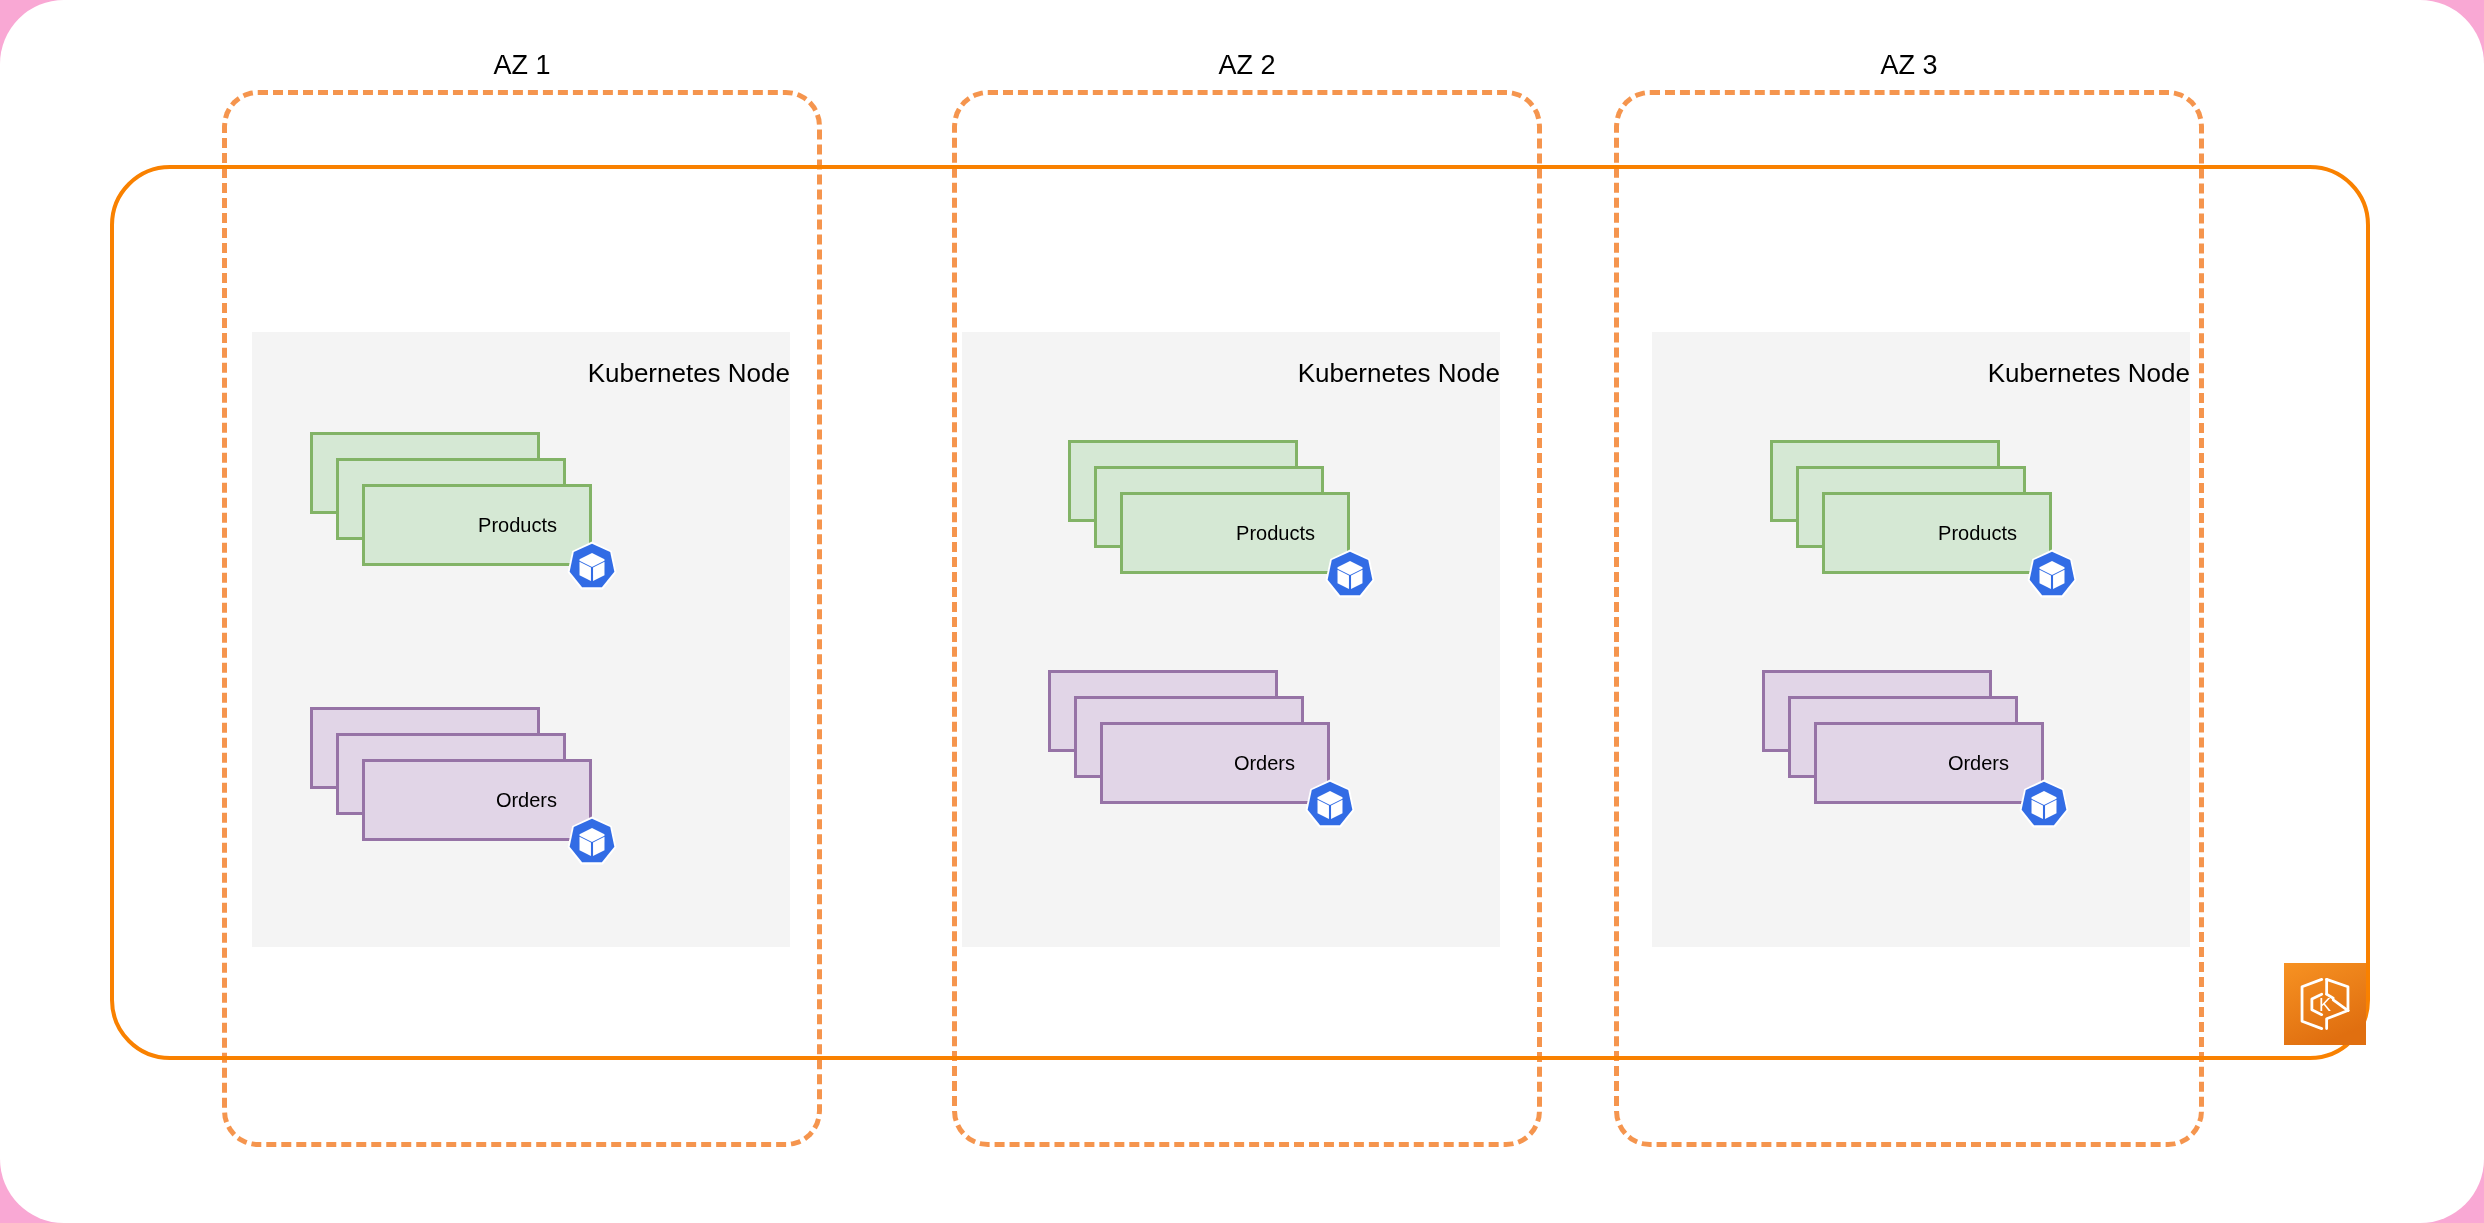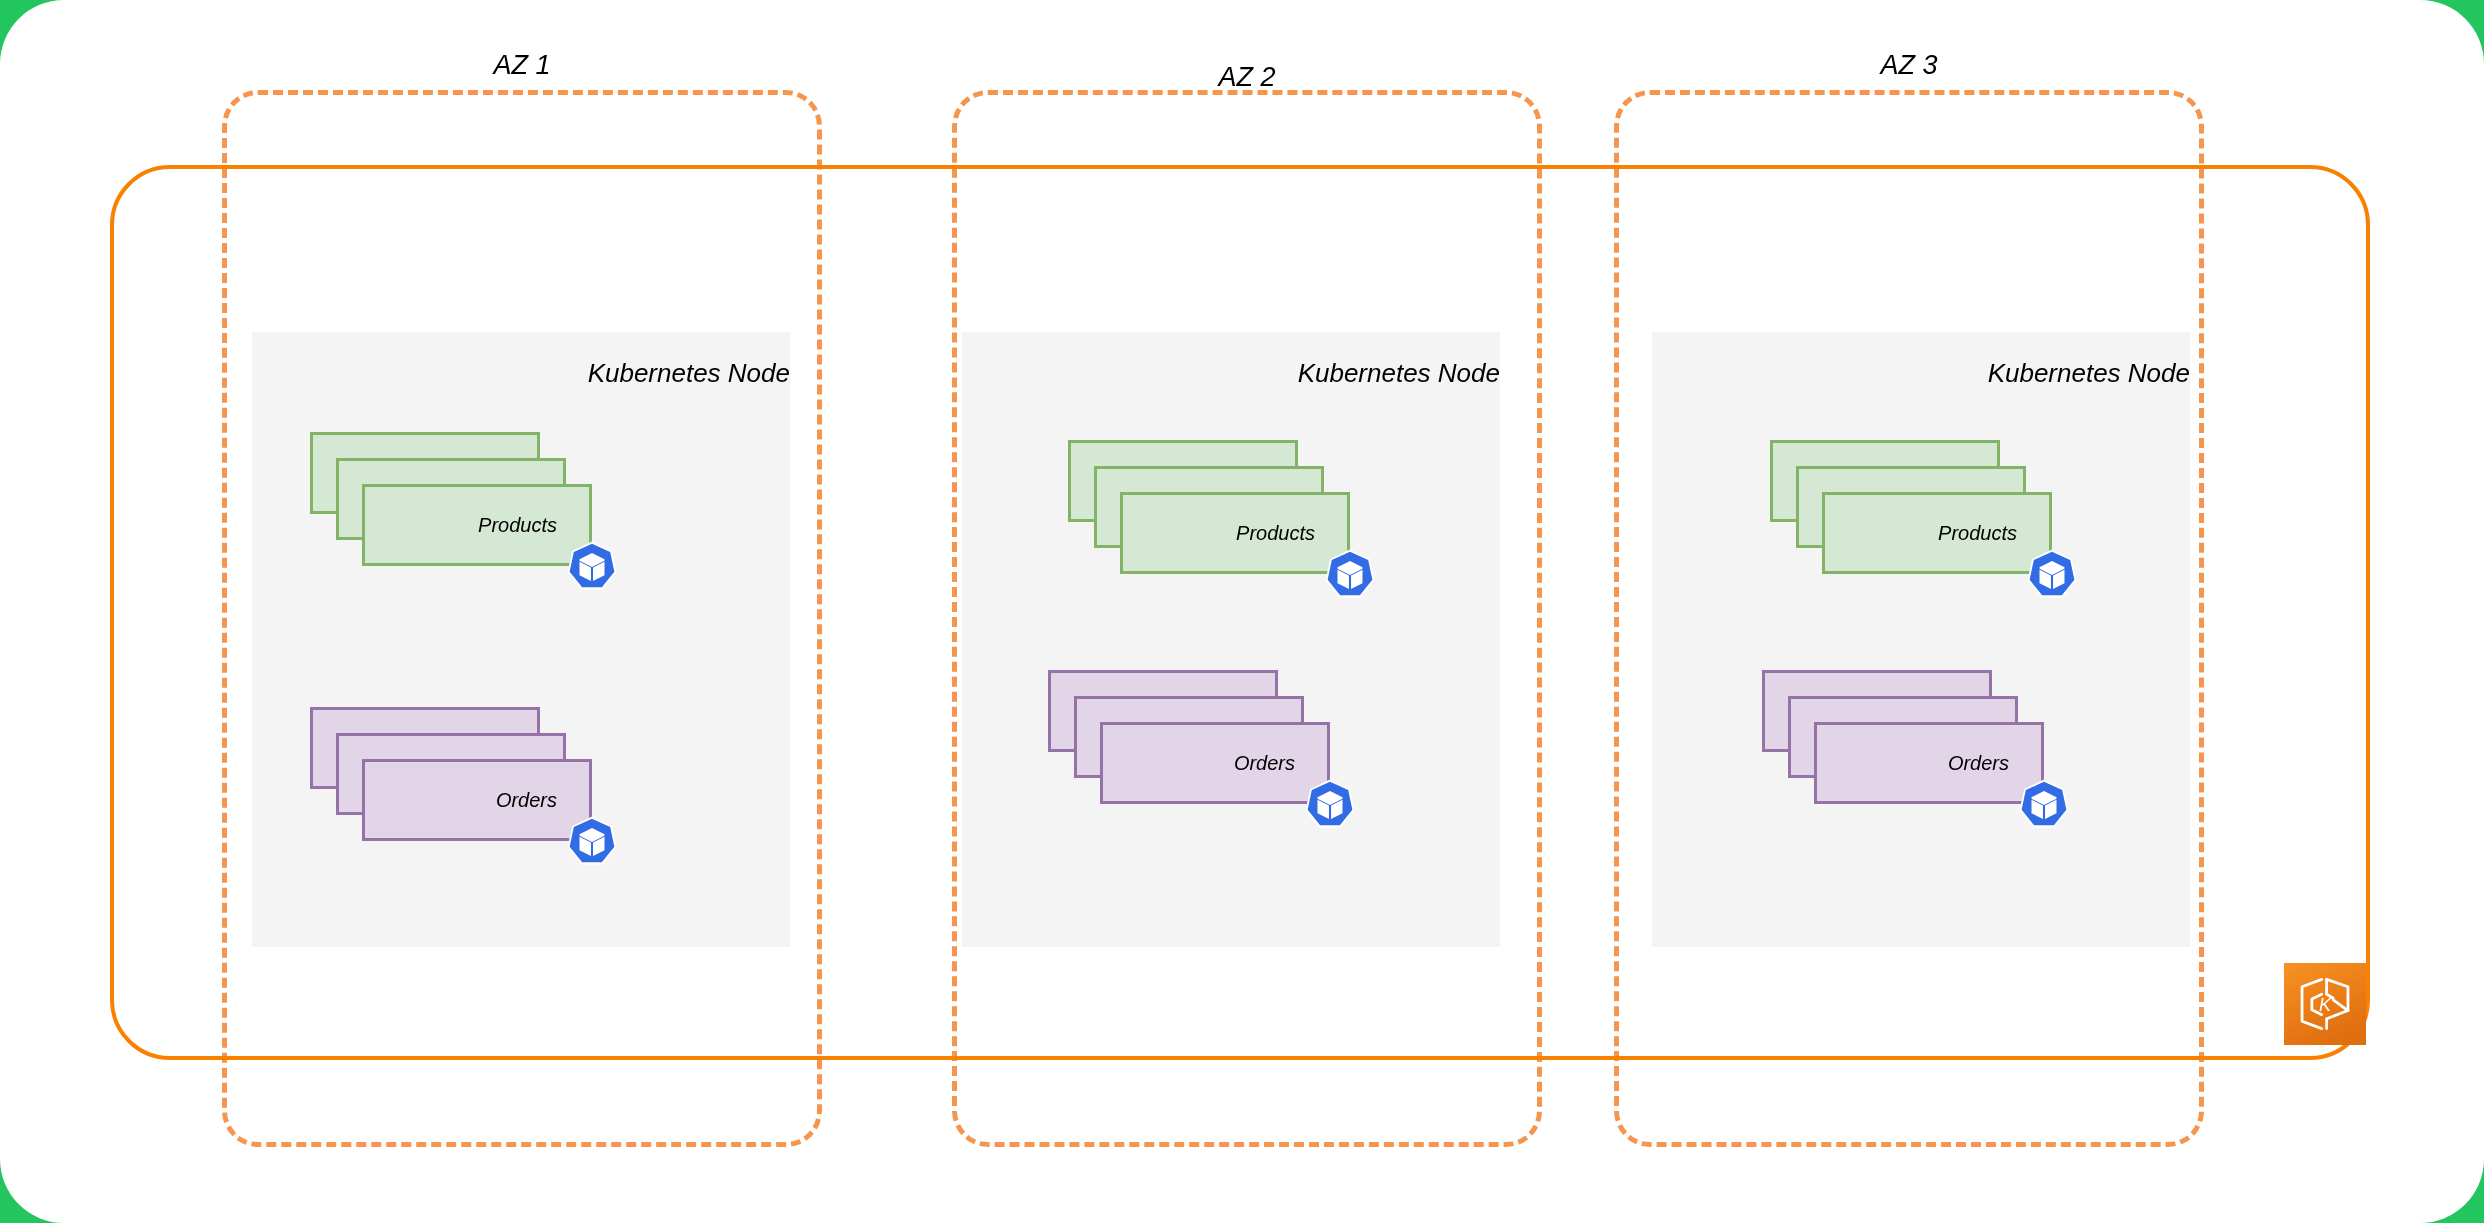--- a/index.html
+++ b/index.html
@@ -8,22 +8,21 @@
     background: #000000;
   }
   body {
     font-family: "Liberation Sans", sans-serif;
   }
   #stage {
     position: relative;
     width: 2484px;
     height: 1223px;
     overflow: hidden;
-    background: #22c55e;
-    font-style: italic;
+    background: #f9a8d4;
   }
   
   #page-card {
     position: absolute;
     left: 0px;
     top: 0px;
     width: 2484px;
     height: 1223px;
     background: #ffffff;
     border-radius: 64px;
@@ -157,21 +156,21 @@
           <div class="k8s-logo" style="left: 314px; top: 483px; z-index: 6;"><svg viewBox="0 0 100 100" width="52" height="52" aria-hidden="true">
               <polygon points="50,3 88,21 97,62 71,95 29,95 3,62 12,21" fill="#ffffff"></polygon>
               <polygon points="50,7 85,23 93,61 69,91 31,91 7,61 15,23" fill="#326ce5"></polygon>
               <polygon points="50,25 74,37 74,40 50,52 26,40 26,37" fill="#ffffff"></polygon>
               <polygon points="26,42 48,53 48,79 26,68" fill="#ffffff"></polygon>
               <polygon points="52,53 74,42 74,68 52,79" fill="#ffffff"></polygon>
             </svg></div>
         </div>
       </div>
       <div class="az-box" style="left: 952px; top: 90px; width: 590px; height: 1057px;"></div>
-      <div class="az-label" style="left: 952px; top: 64px; width: 590px;">AZ 2</div>
+      <div class="az-label" style="left: 952px; top: 52px; width: 590px;">AZ 2</div>
       <div class="node-panel" style="left: 962px; top: 332px; width: 538px; height: 615px;">
         <div class="node-title">Kubernetes Node</div>
         <div class="pod-stack" style="left: 0px; top: 0px;">
           <div class="pod-card green" style="left: 106px; top: 108px; z-index: 1;"></div>
           <div class="pod-card green" style="left: 132px; top: 134px; z-index: 2;"></div>
           <div class="pod-card green" style="left: 158px; top: 160px; z-index: 3;"></div>
           <div class="pod-label" style="left: 233px; top: 191px; width: 120px; z-index: 5;">Products</div>
           <div class="k8s-logo" style="left: 362px; top: 216px; z-index: 6;"><svg viewBox="0 0 100 100" width="52" height="52" aria-hidden="true">
               <polygon points="50,3 88,21 97,62 71,95 29,95 3,62 12,21" fill="#ffffff"></polygon>
               <polygon points="50,7 85,23 93,61 69,91 31,91 7,61 15,23" fill="#326ce5"></polygon>

